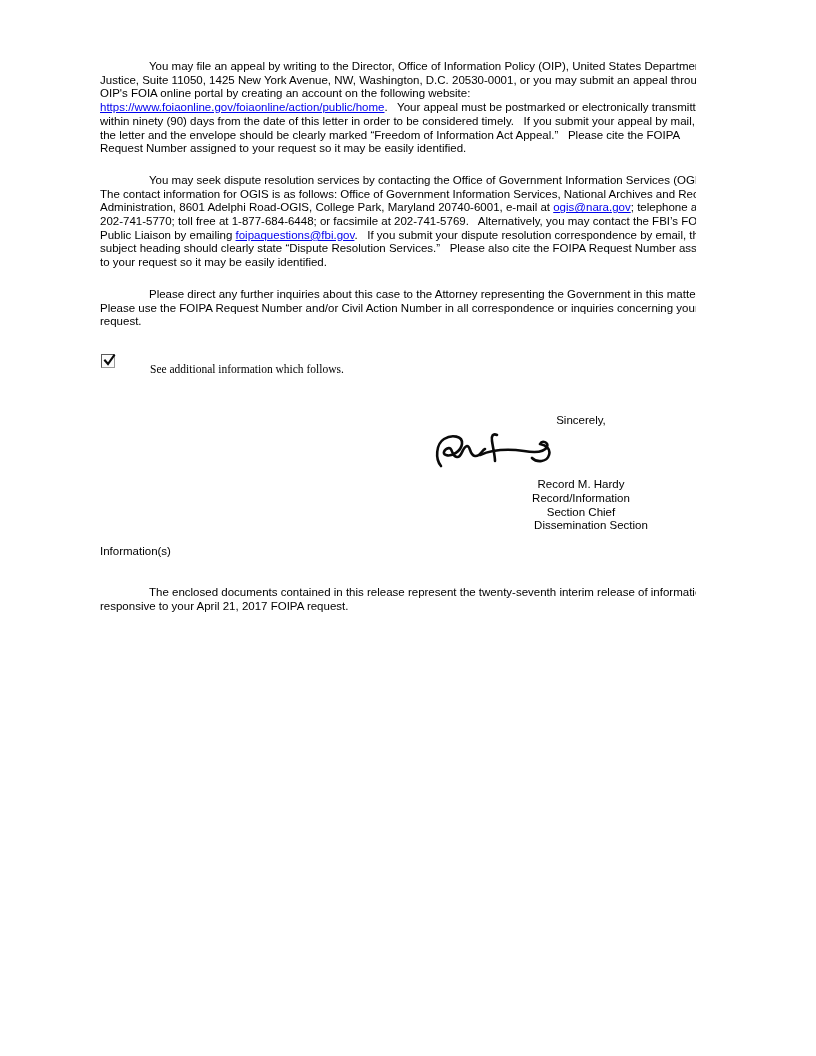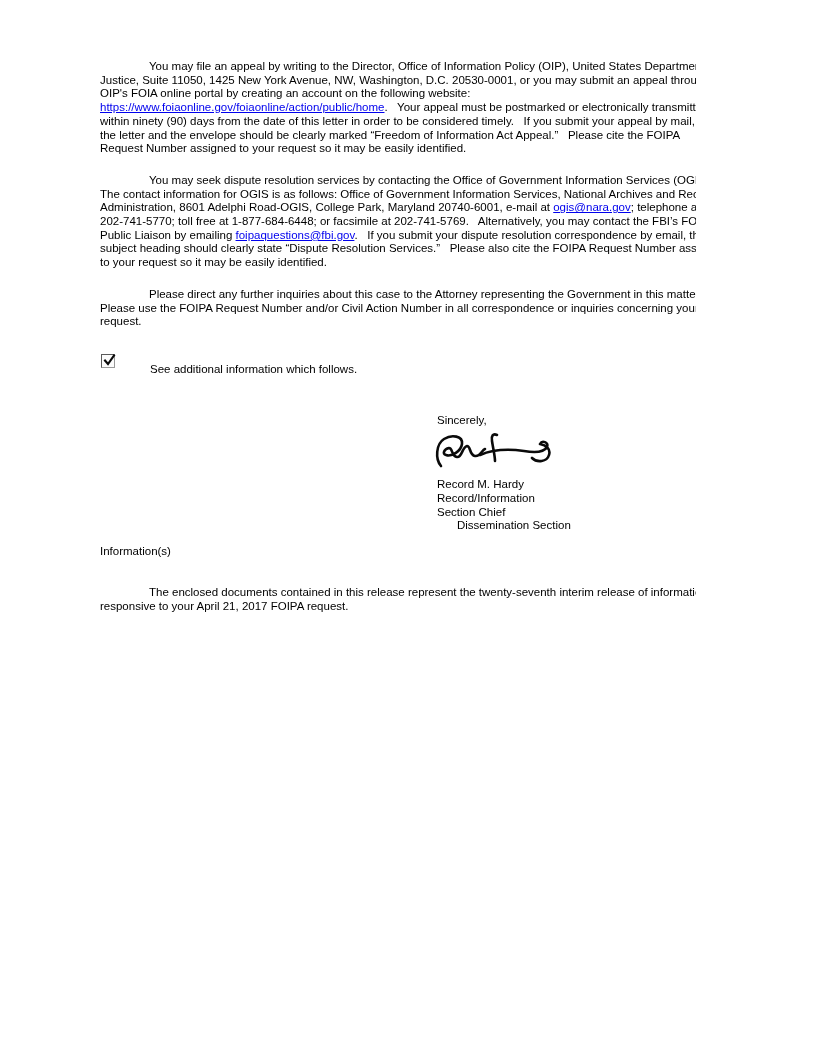--- a/index.html
+++ b/index.html
@@ -25,35 +25,36 @@
   p.para.indent { text-indent:49px; }
   .doclink {
     color:var(--link-color,#0000EE);
     text-decoration:underline;
     cursor:pointer;
   }
   .checkbox-row {
     display:flex;
     align-items:flex-start;
     margin:25px 0 0 1px;
+    font-family:Liberation Serif, serif;
   }
   .checkbox {
     box-sizing:border-box;
     width:14px; height:14px;
     background:#fcfcfc;
     border:1px solid #9a9a9a;
     border-top-color:#5a5a5a;
     border-left-color:#5a5a5a;
     position:relative;
     flex:0 0 auto;
     display:inline-block;
   }
   .checkbox svg { position:absolute; left:0px; top:-2px; }
   .checkbox-label { margin-left:35px; margin-top:9px; }
-  .closing { margin-left:337px; margin-top:37px; }
+  .closing { margin-left:337px; margin-top:37px;text-align:center; }
   .sig-svg { display:block; margin:3px 0 2px -3px; }
   .signer-line.indented { padding-left:20px; }
   .enclosures { margin-top:12px; }
   #letter-post p.para { margin:27px 0 0 0; }
 </style>
 </head>
 <body>
 
 <div class="page">
   <div class="content">

